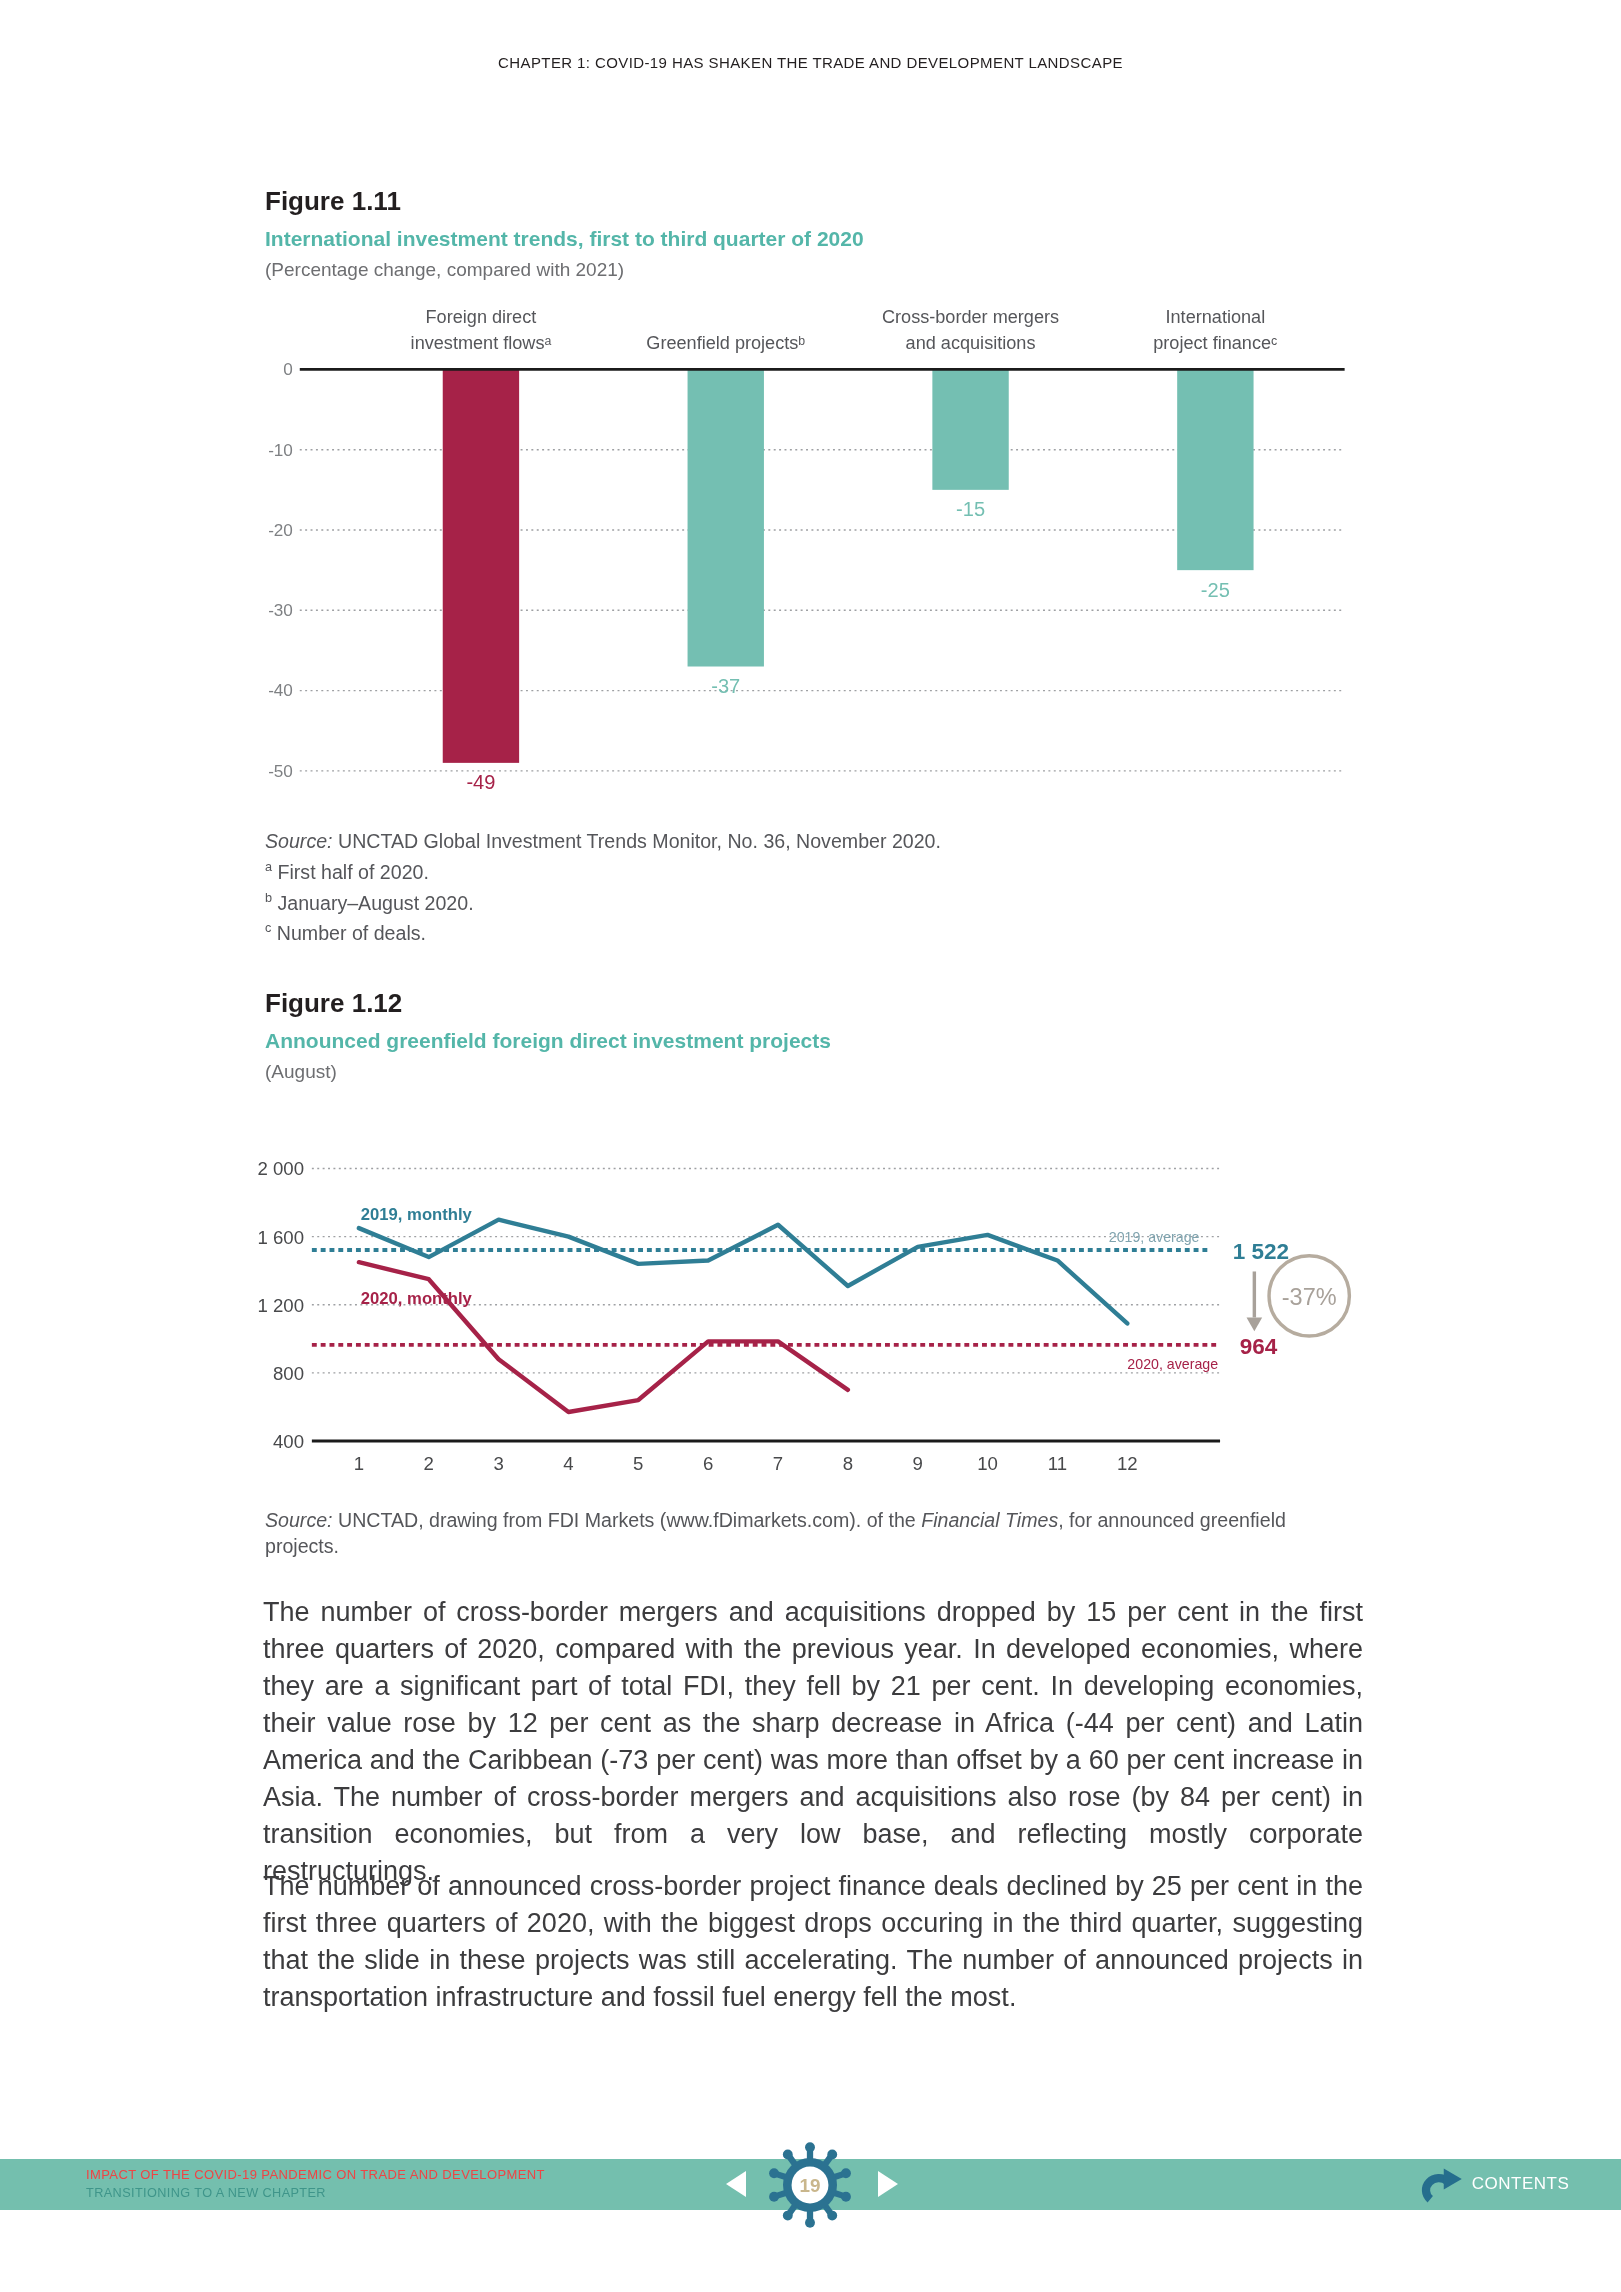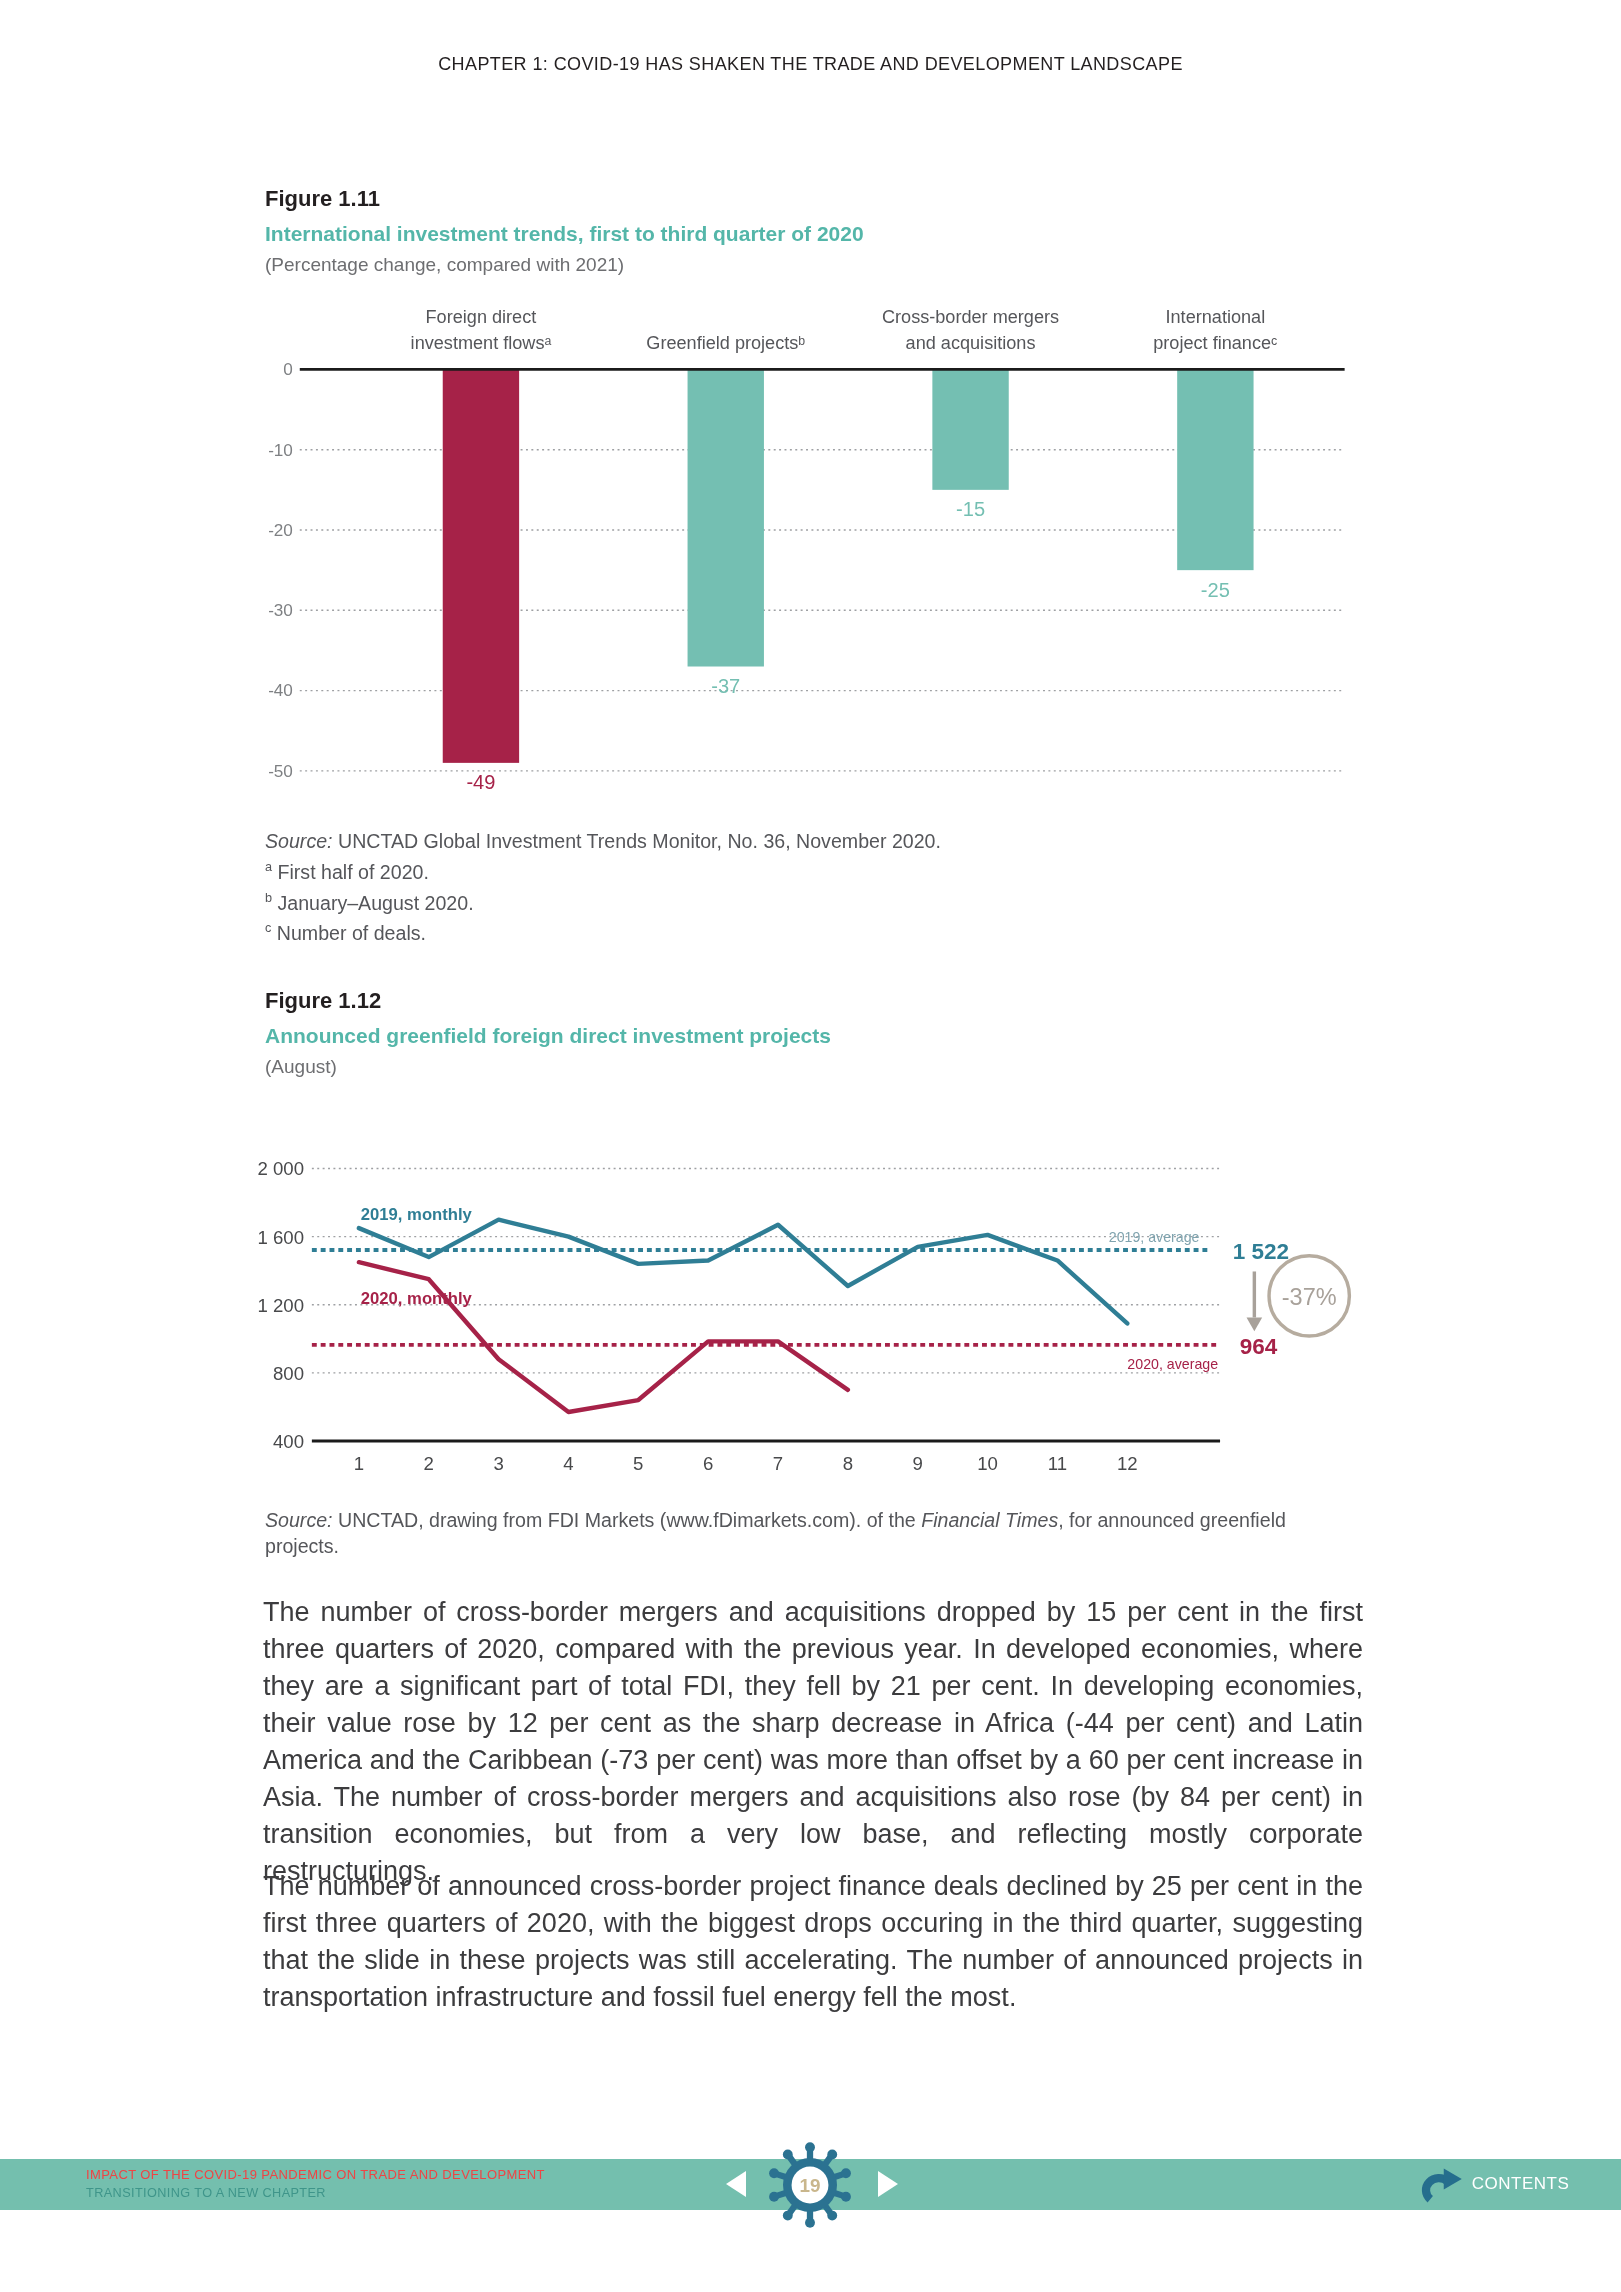--- a/index.html
+++ b/index.html
@@ -1,21 +1,21 @@
 <!DOCTYPE html>
 <html><head>
 <meta charset="utf-8">
 <style>
   html,body{margin:0;padding:0;background:#ffffff;}
   .page{position:relative;width:1621px;height:2293px;background:#ffffff;overflow:hidden;
         font-family:"Liberation Sans","DejaVu Sans",sans-serif;color:#231f20;}
   .header{position:absolute;top:54px;left:0;width:100%;text-align:center;
-          font-size:18px;letter-spacing:0.4px;color:#231f20;}
+          font-size:15px;letter-spacing:0.4px;color:#231f20;}
   .figblock{position:absolute;left:265px;}
-  .fig-label{margin:0 0 9.8px 0;font-size:22px;font-weight:bold;color:#231f20;}
+  .fig-label{margin:0 0 9.8px 0;font-size:26px;font-weight:bold;color:#231f20;}
   .fig-title{margin:0 0 7.8px 0;font-size:21px;font-weight:bold;color:#54b6a9;}
   .fig-sub{margin:0;font-size:19px;color:#6d6e71;}
   .chart-svg{position:absolute;}
   svg text{font-family:"Liberation Sans","DejaVu Sans",sans-serif;}
   .t-axis11{font-size:17.5px;fill:#7e8083;}
   .t-cat{font-size:18.5px;fill:#55565a;}
   .t-val{font-size:20.5px;}
   .t-axis12{font-size:19px;fill:#48494b;}
   .t-series{font-size:17px;font-weight:bold;}
   .t-avg{font-size:14.5px;}

